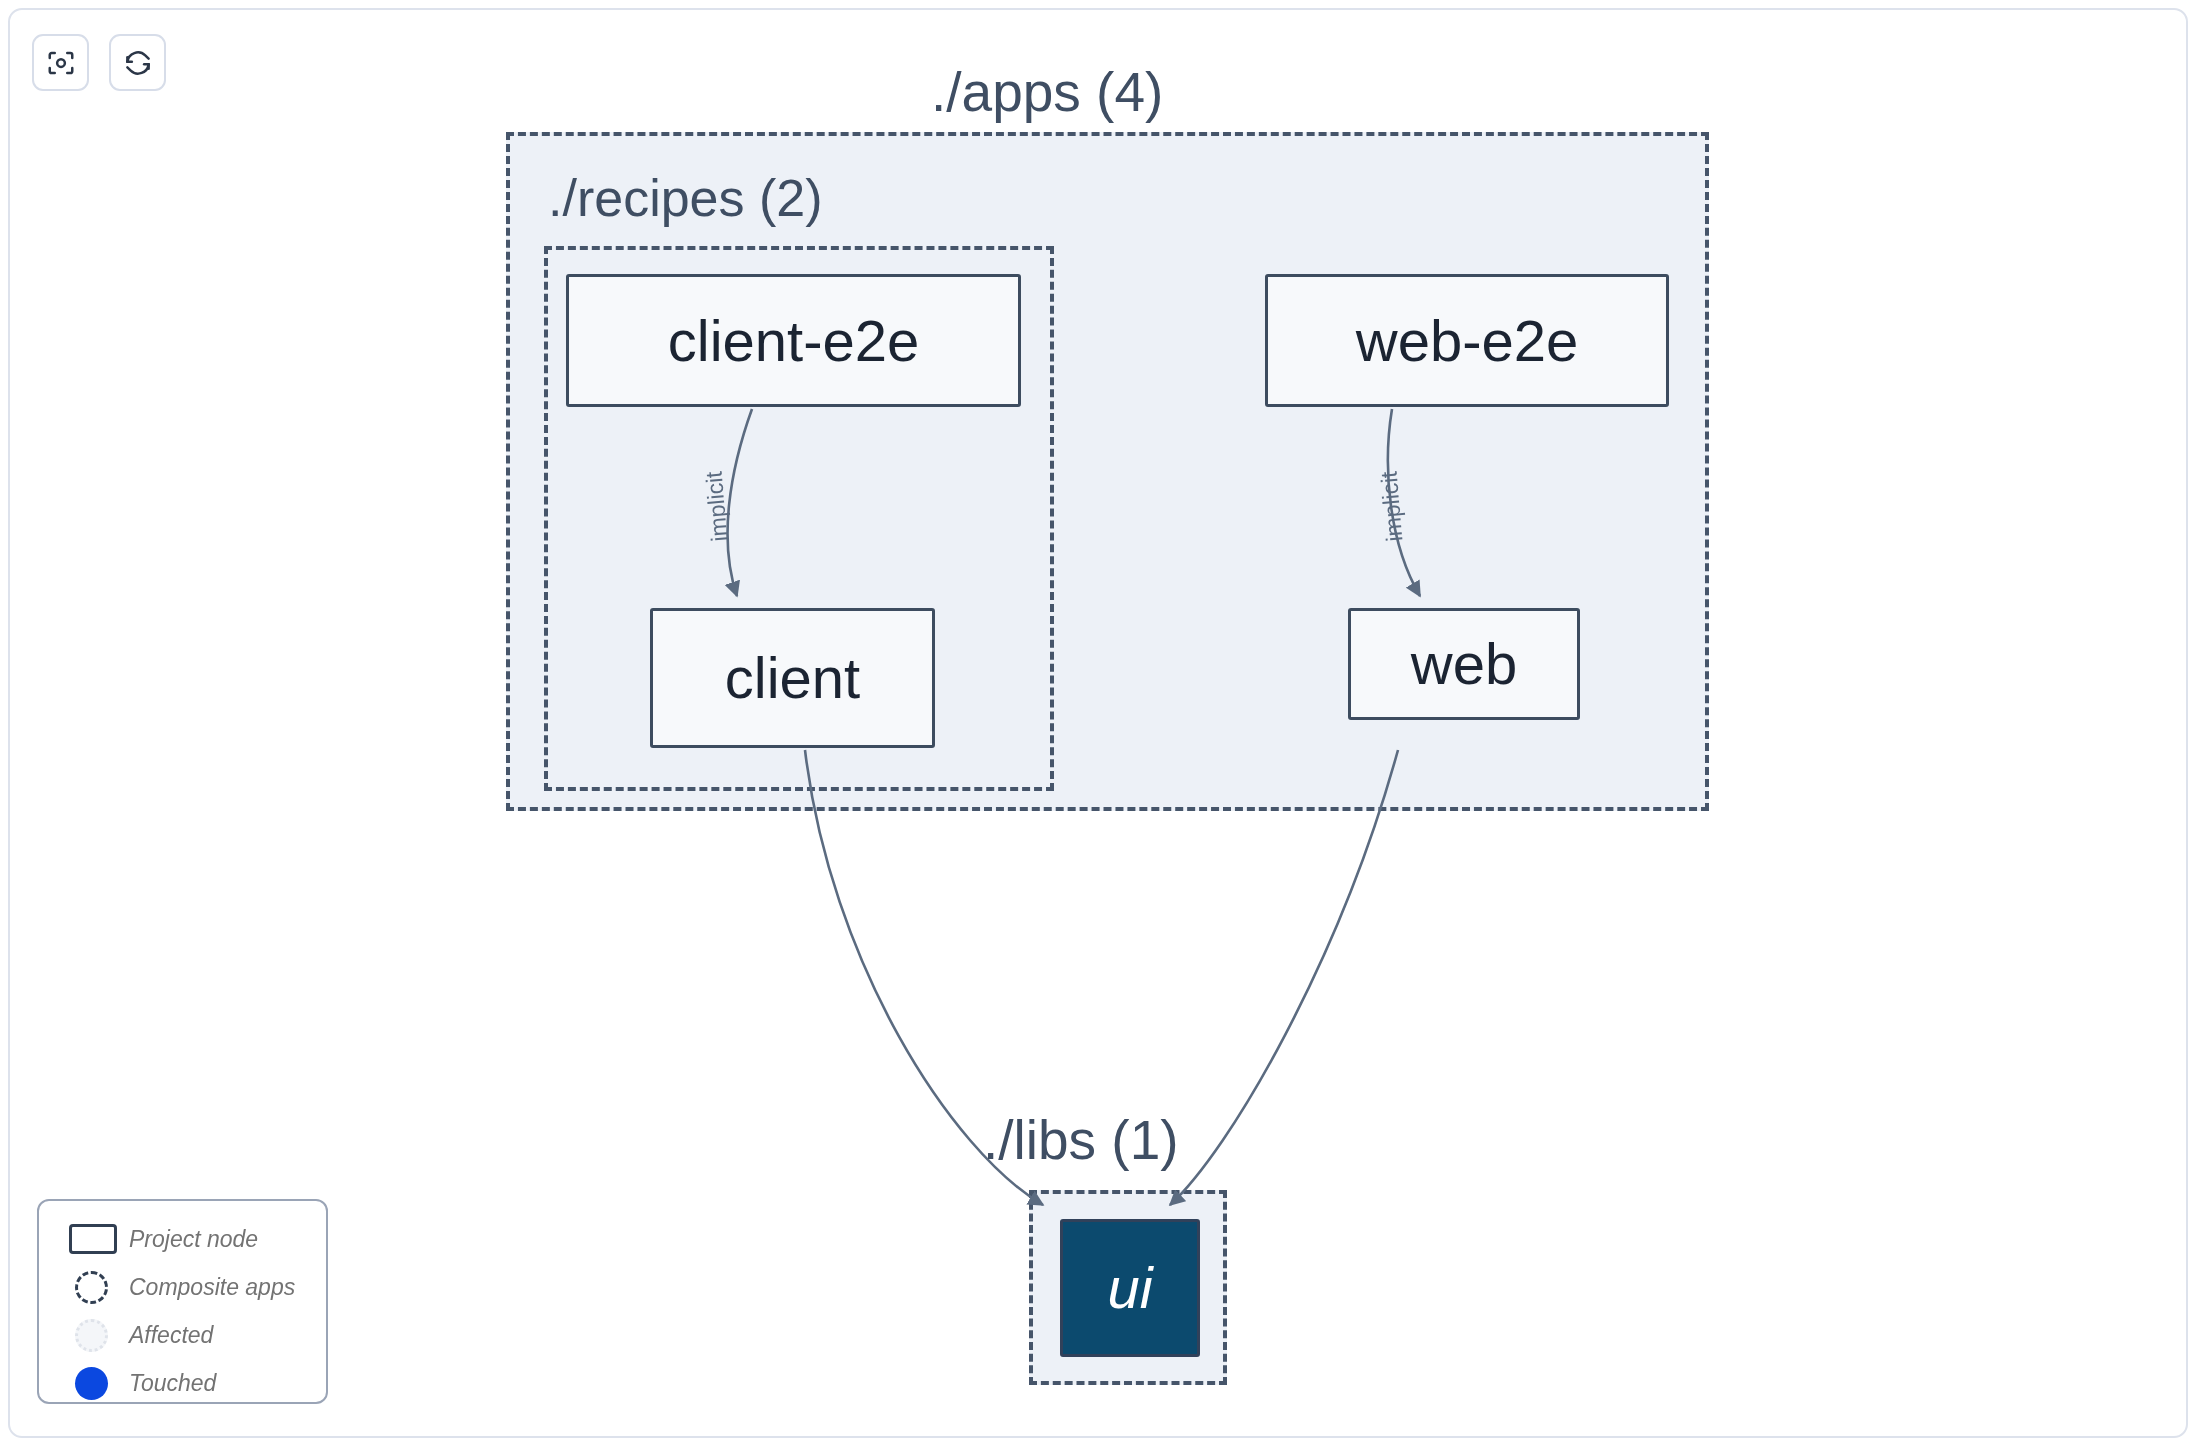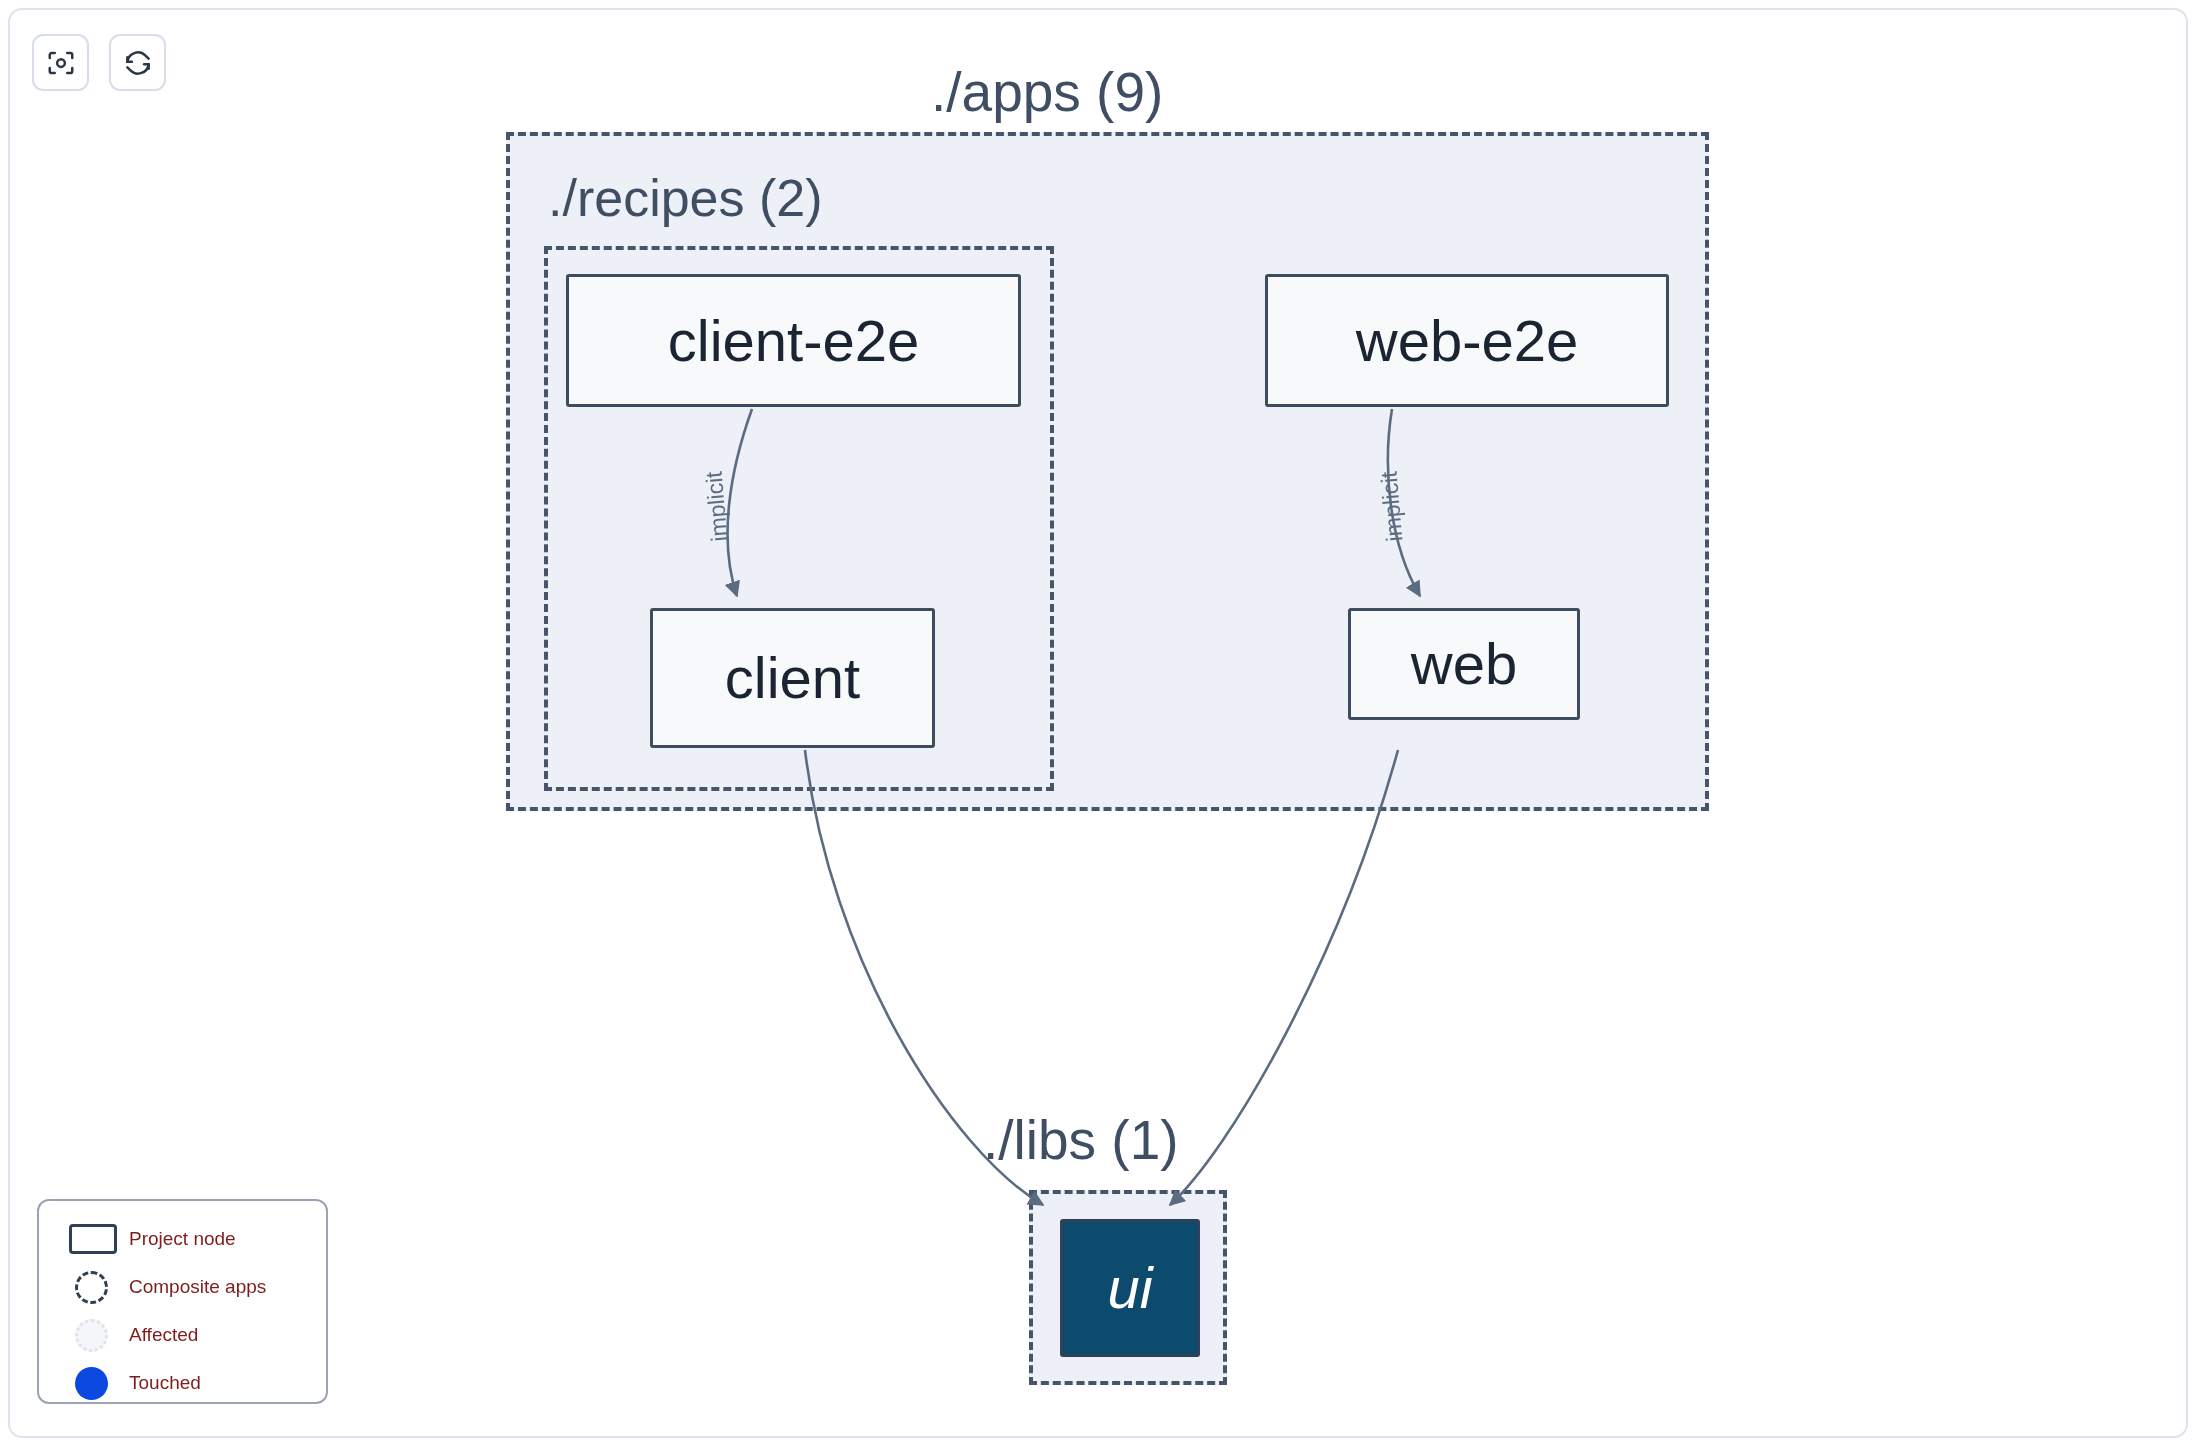--- a/index.html
+++ b/index.html
@@ -177,25 +177,26 @@
     margin-left: 6px;
   }
   .sw-solid-circle {
     width: 33px;
     height: 33px;
     border-radius: 50%;
     background: #0b48e0;
     margin-left: 6px;
   }
   .legend-text {
-    font-size: 19px;
-    color: #7f1d1d;
+    font-size: 23px;
+    color: #737373;
     font-family: "Liberation Sans", sans-serif;
     margin-left: 4px;
     white-space: nowrap;
+    font-style: italic;
   }
 </style>
 </head>
 <body>
 
 <div id="root">
 
   <div class="panel-frame"></div>
 
   <div class="toolbar">
@@ -225,21 +226,21 @@
   </div>
 
   <div class="graph">
 
     <div class="composite" style="left:506px; top:132px; width:1203px; height:679px;"></div>
 
     <div class="composite" style="left:544px; top:246px; width:510px; height:545px;"></div>
 
     <div class="composite" style="left:1029px; top:1190px; width:198px; height:195px;"></div>
 
-    <div class="composite-label" style="left:931px; top:65px; font-size:55px;">./apps (9)</div>
+    <div class="composite-label" style="left:931px; top:65px; font-size:55px;">./apps (4)</div>
 
     <div class="composite-label" style="left:548px; top:172px; font-size:52px;">./recipes (2)</div>
 
     <div class="composite-label" style="left:983px; top:1113px; font-size:55px; z-index:32;">./libs (1)</div>
 
     <svg class="edge-layer" viewBox="0 0 2200 1446" width="2200" height="1446">
       <defs>
         <marker id="arrow" viewBox="0 0 10 10" refX="9" refY="5" markerWidth="6.2" markerHeight="6.2" orient="auto-start-reverse">
           <path d="M 0 0 L 10 5 L 0 10 z" fill="#5b6b80"></path>
         </marker>

